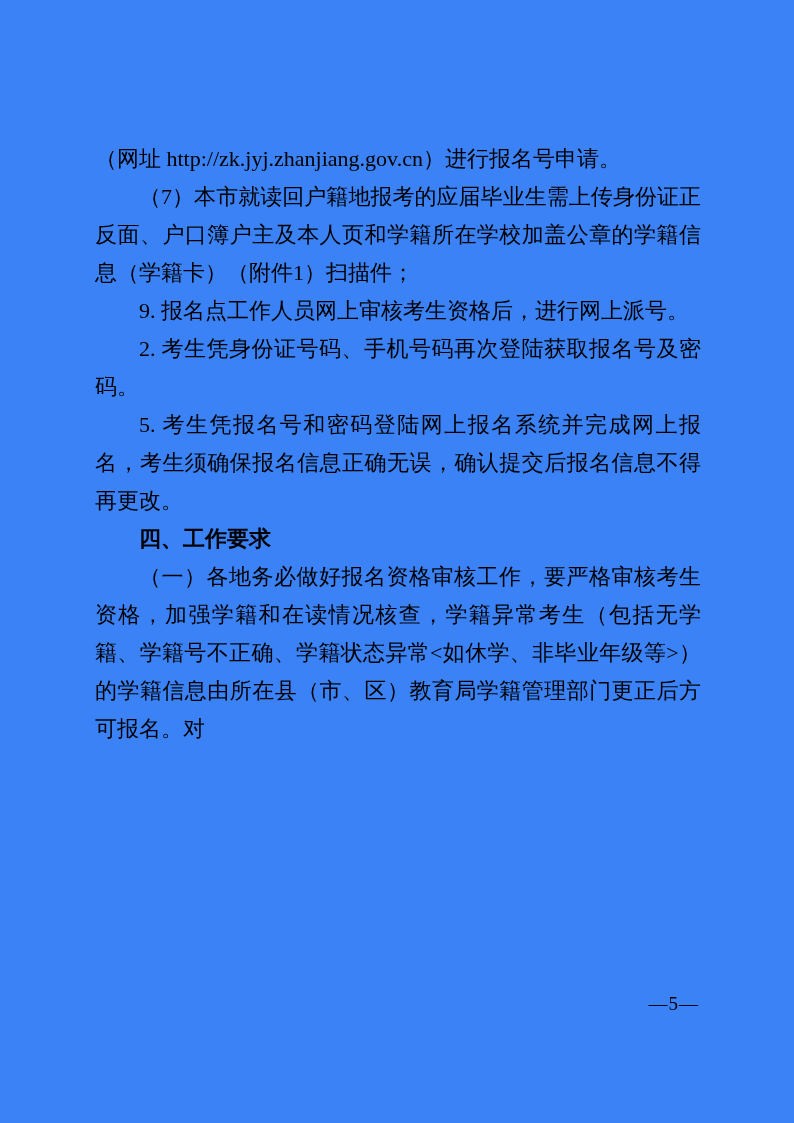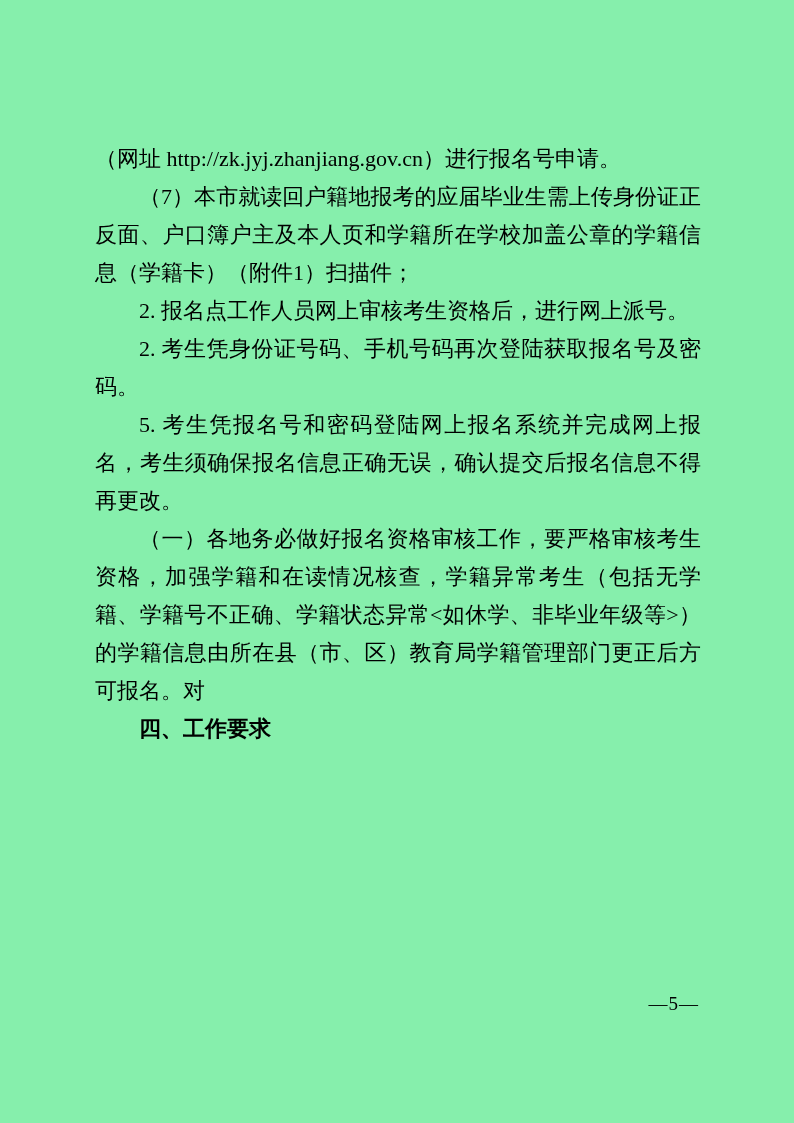--- a/index.html
+++ b/index.html
@@ -4,21 +4,21 @@
 <style>
   html, body {
     margin: 0;
     padding: 0;
     background: #ffffff;
   }
   .page {
     position: relative;
     width: 794px;
     height: 1123px;
-    background: #86efac;
+    background: #3b82f6;
     color: #000000;
     font-family: "Liberation Serif", "DejaVu Serif", serif;
     overflow: hidden;
   }
   .content {
     position: absolute;
     left: 95px;
     top: 140px;
     width: 606px;
   }
@@ -46,20 +46,20 @@
     font-family: "Liberation Serif", "DejaVu Serif", serif;
   }
 </style>
 </head>
 <body>
 
 <div class="page">
   <div class="content" id="paragraphs">
       <p class="para">（网址 http://zk.jyj.zhanjiang.gov.cn）进行报名号申请。</p>
       <p class="para indent">（7）本市就读回户籍地报考的应届毕业生需上传身份证正反面、户口簿户主及本人页和学籍所在学校加盖公章的学籍信息（学籍卡）（附件1）扫描件；</p>
-      <p class="para indent">2. 报名点工作人员网上审核考生资格后，进行网上派号。</p>
+      <p class="para indent">9. 报名点工作人员网上审核考生资格后，进行网上派号。</p>
       <p class="para indent">2. 考生凭身份证号码、手机号码再次登陆获取报名号及密码。</p>
       <p class="para indent">5. 考生凭报名号和密码登陆网上报名系统并完成网上报名，考生须确保报名信息正确无误，确认提交后报名信息不得再更改。</p>
+      <p class="para indent heading">四、工作要求</p>
       <p class="para indent">（一）各地务必做好报名资格审核工作，要严格审核考生资格，加强学籍和在读情况核查，学籍异常考生（包括无学籍、学籍号不正确、学籍状态异常&lt;如休学、非毕业年级等&gt;）的学籍信息由所在县（市、区）教育局学籍管理部门更正后方可报名。对</p>
-      <p class="para indent heading">四、工作要求</p>
     </div>
   <div class="page-number">—5—</div>
 </div>
 
 </body></html>

